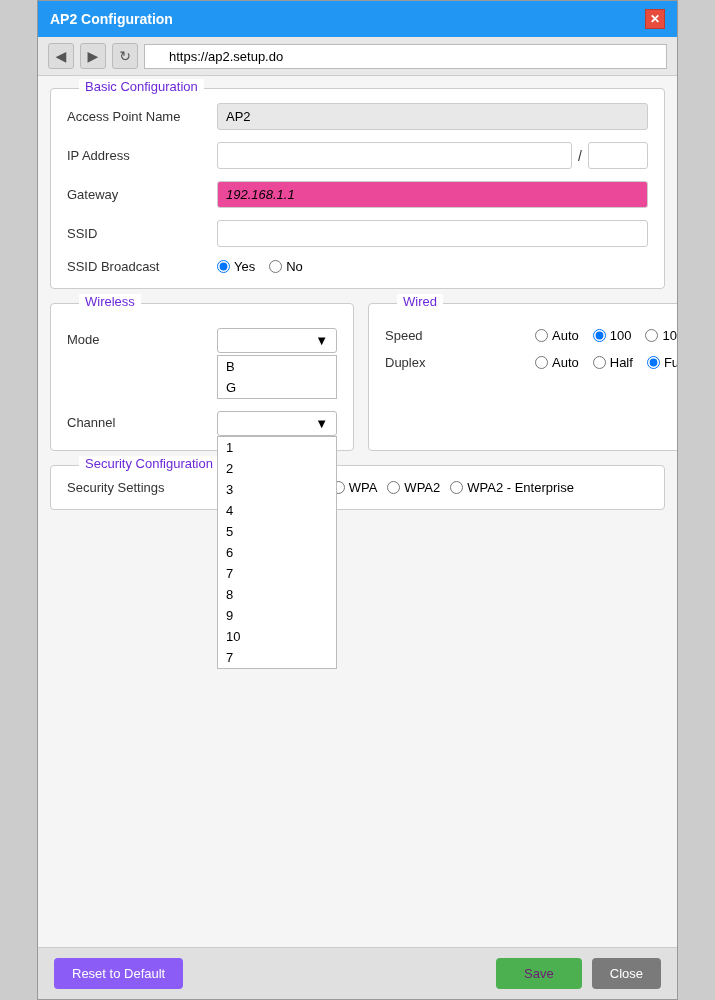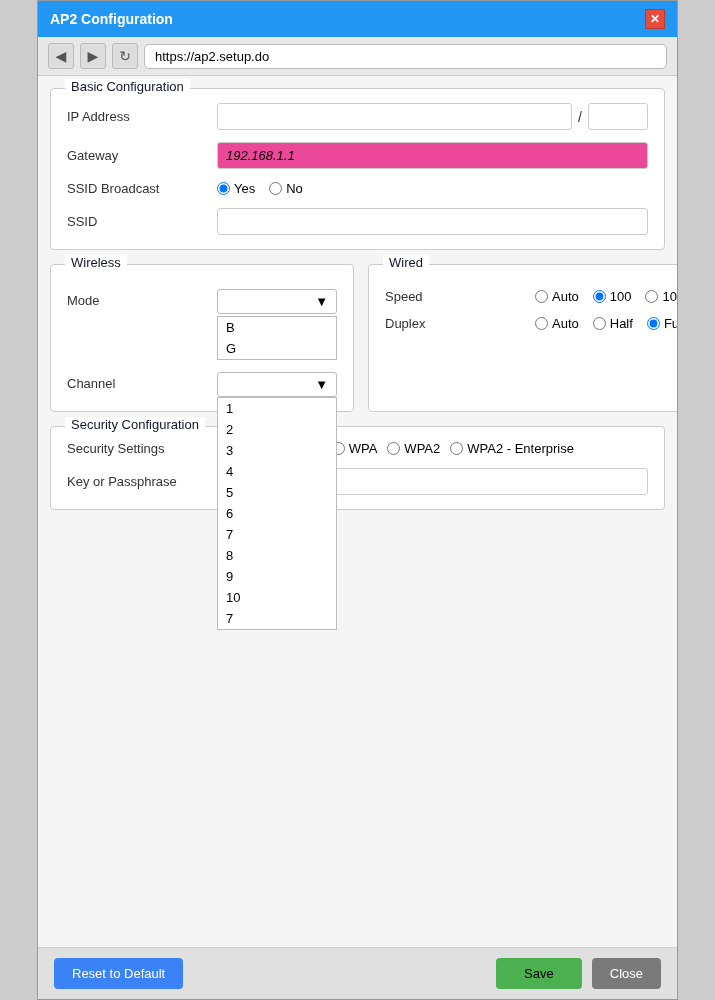--- a/index.html
+++ b/index.html
@@ -58,48 +58,48 @@
       border-radius: 3px;
       display: flex;
       align-items: center;
       justify-content: center;
       cursor: pointer;
       font-size: 14px;
       color: #555;
     }
     .address-bar {
       flex: 1;
-      padding: 4px 10px;
+      padding: 4px 24px;
       border: 1px solid #bbb;
-      border-radius: 5px;
+      border-radius: 0;
       font-size: 13px;
       background: white;
     }
     .content {
       flex: 1;
       padding: 12px;
       overflow-y: auto;
       background: #f5f5f5;
     }
     .section {
       background: white;
       border: 1px solid #ccc;
       border-radius: 4px;
       margin-bottom: 14px;
       padding: 14px 16px;
       position: relative;
     }
     .section-title {
       position: absolute;
       top: -10px;
-      left: 14px;
+      left: 28px;
       background: white;
       padding: 0 6px;
       font-size: 13px;
-      color: #0f172a;
+      color: #6d28d9;
       font-weight: normal;
     }
     .form-row {
       display: flex;
       align-items: center;
       margin-bottom: 12px;
     }
     .form-row:last-child {
       margin-bottom: 0;
     }
@@ -195,31 +195,31 @@
     .footer {
       background: #e0e0e0;
       padding: 10px 16px;
       display: flex;
       justify-content: space-between;
       align-items: center;
       border-top: 1px solid #ccc;
     }
     .btn-reset {
       padding: 8px 18px;
-      background: #3b82f6;
+      background: #8b5cf6;
       color: white;
       border: none;
       border-radius: 4px;
       cursor: pointer;
       font-size: 13px;
     }
     .btn-save {
       padding: 8px 28px;
       background: #4CAF50;
-      color: #000000;
+      color: #701a75;
       border: none;
       border-radius: 4px;
       cursor: pointer;
       font-size: 13px;
     }
     .btn-close {
       padding: 8px 18px;
       background: #7a7a7a;
       color: white;
       border: none;
@@ -283,52 +283,56 @@
     <div class="nav-btn">▶</div>
     <div class="nav-btn">↻</div>
     <input class="address-bar" type="text" value="https://ap2.setup.do" style="">
   </div>
 
   <div class="content">
 
     <div class="section">
       <span class="section-title">Basic Configuration</span>
 
+      <div class="form-row">
+        <span class="form-label">Access Point Name</span>
+        <input class="form-input" type="text" value="AP2" style="background: rgb(232, 232, 232);">
+      </div>
 
       <div class="form-row">
         <span class="form-label">IP Address</span>
         <div class="ip-group">
           <input class="ip-main" type="text" style="">
           <span class="ip-slash">/</span>
           <input class="ip-prefix" type="text" style="">
         </div>
       </div>
 
       <div class="form-row">
         <span class="form-label">Gateway</span>
         <input class="form-input" type="text" value="192.168.1.1" style="background: #ec4899; font-style: italic;">
       </div>
 
       <div class="form-row">
+        <span class="form-label">SSID</span>
+        <input class="form-input editable" type="text" style="">
+      </div>
+
+      <div class="form-row">
         <span class="form-label">SSID Broadcast</span>
         <div class="radio-group">
           <label class="radio-label">
             <input type="radio" name="ssid_broadcast" checked="" style="">
             <span>Yes</span>
           </label>
           <label class="radio-label">
             <input type="radio" name="ssid_broadcast" style="">
             <span>No</span>
           </label>
         </div>
-      </div>
-
-      <div class="form-row">
-        <span class="form-label">SSID</span>
-        <input class="form-input editable" type="text" style="">
       </div>
     </div>
 
     <div class="two-col">
 
       <div class="col-left">
         <span class="section-title">Wireless</span>
         <div class="wireless-inner">
 
           <div class="form-row" style="align-items:flex-start;">
@@ -438,24 +442,20 @@
             <input type="radio" name="security" style="">
             <span>WPA2</span>
           </label>
           <label class="radio-label">
             <input type="radio" name="security" style="">
             <span>WPA2 - Enterprise</span>
           </label>
         </div>
       </div>
 
-      <div class="form-row">
-        <span class="form-label">Key or Passphrase</span>
-        <input class="form-input editable" type="text" style="flex: 1 1 0%;">
-      </div>
 
     </div>
 
   </div>
 
   <div class="footer">
     <button class="btn-reset">Reset to Default</button>
     <div class="btn-group">
       <button class="btn-save">Save</button>
       <button class="btn-close">Close</button>

